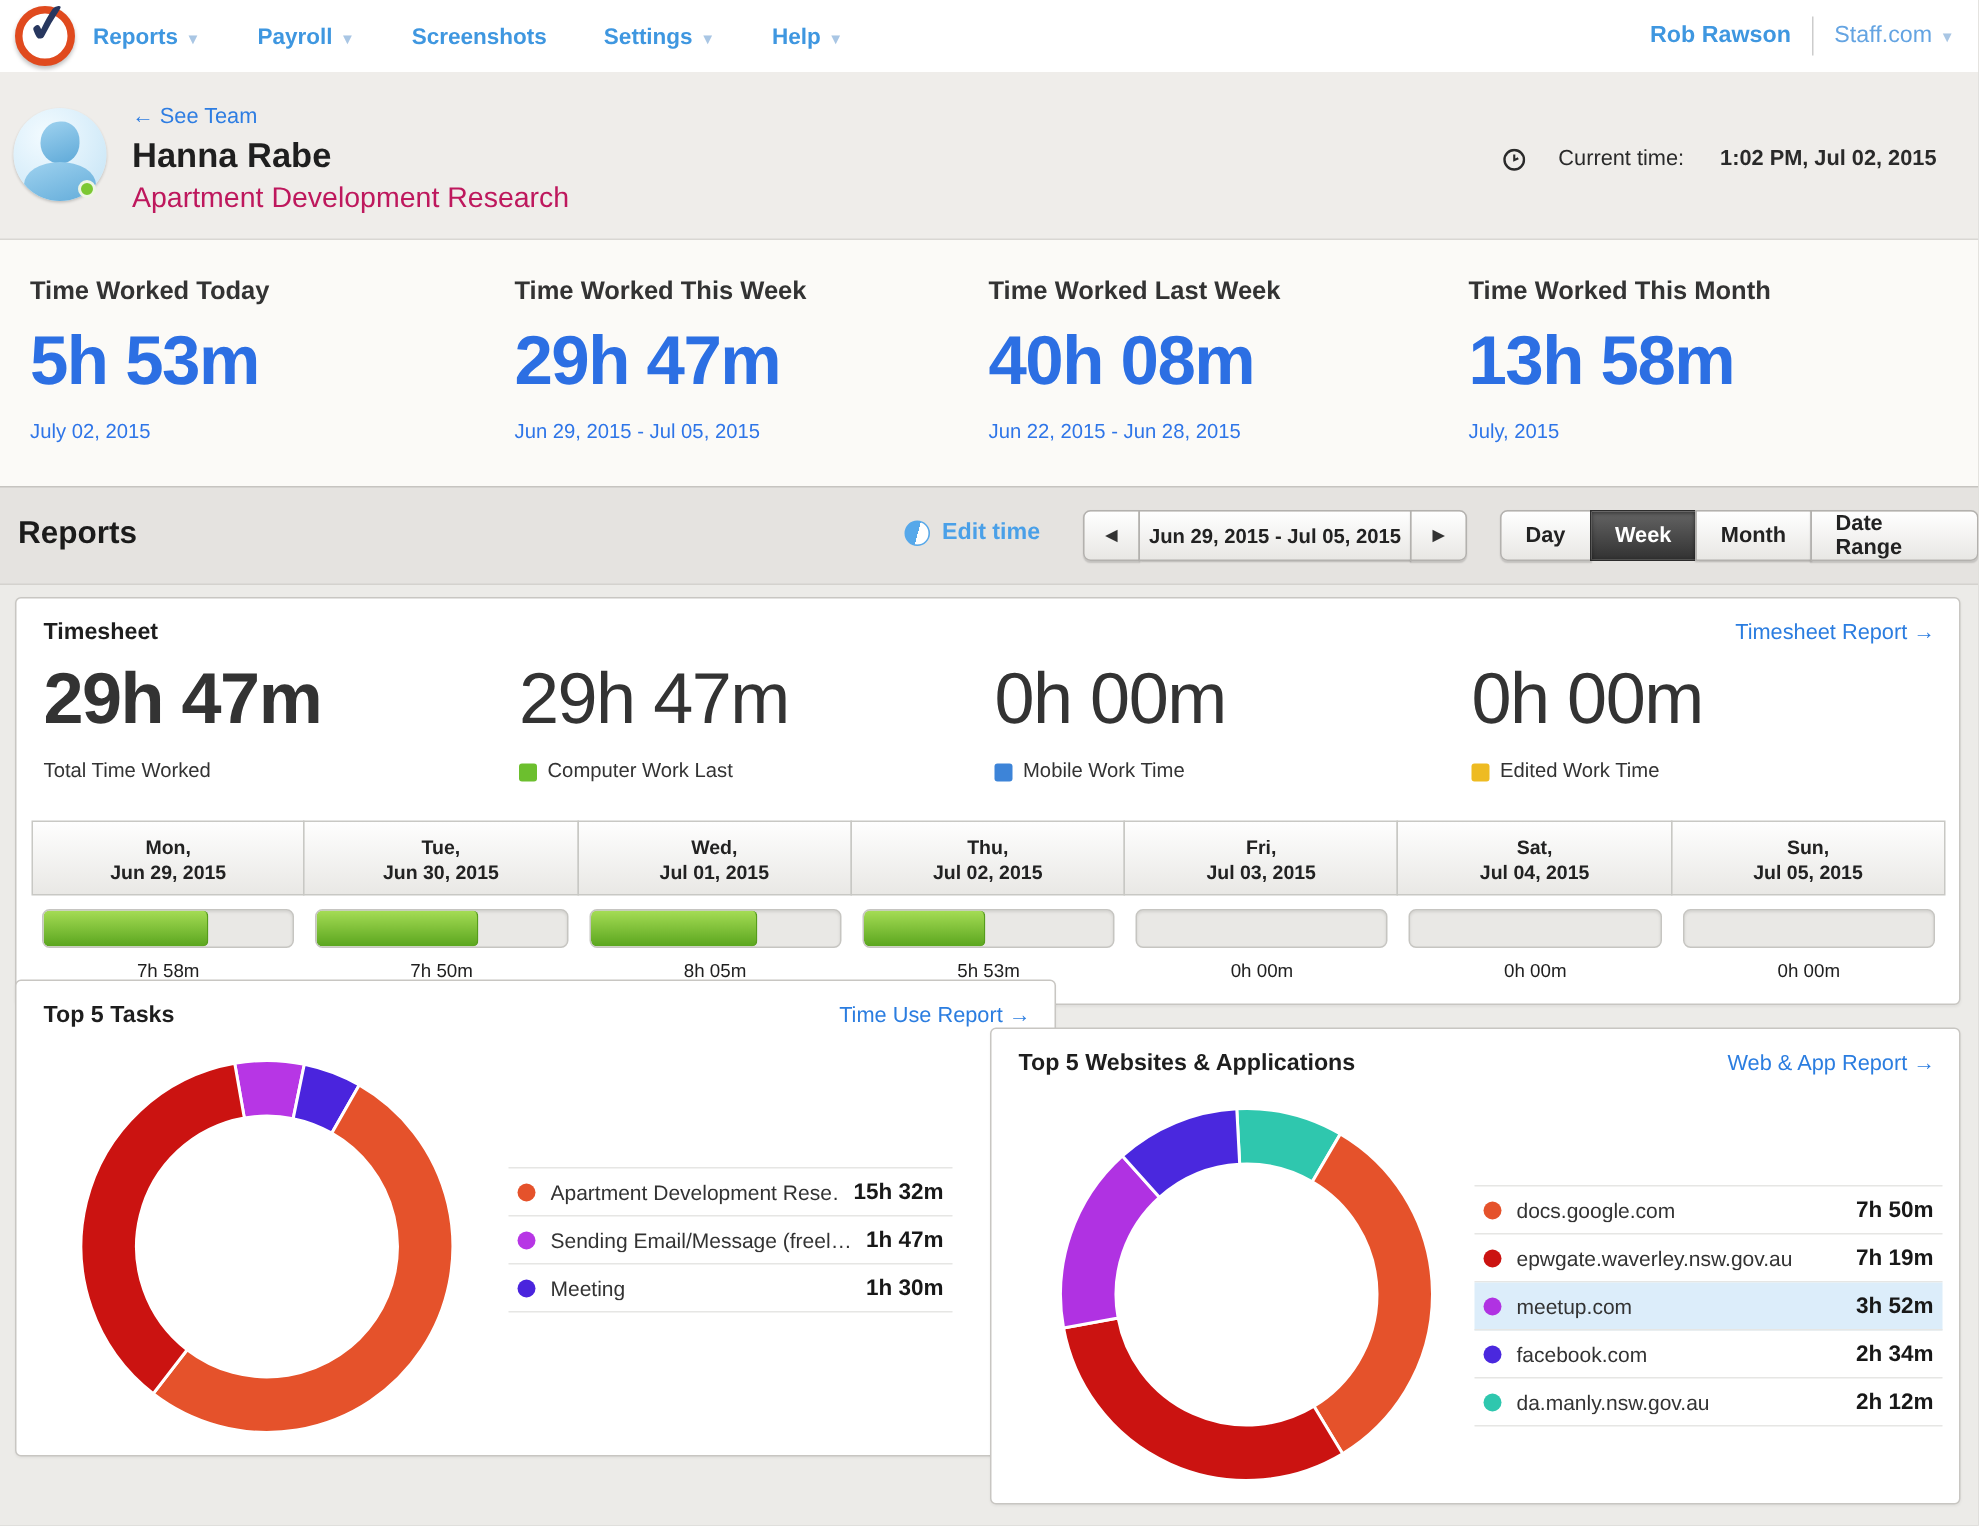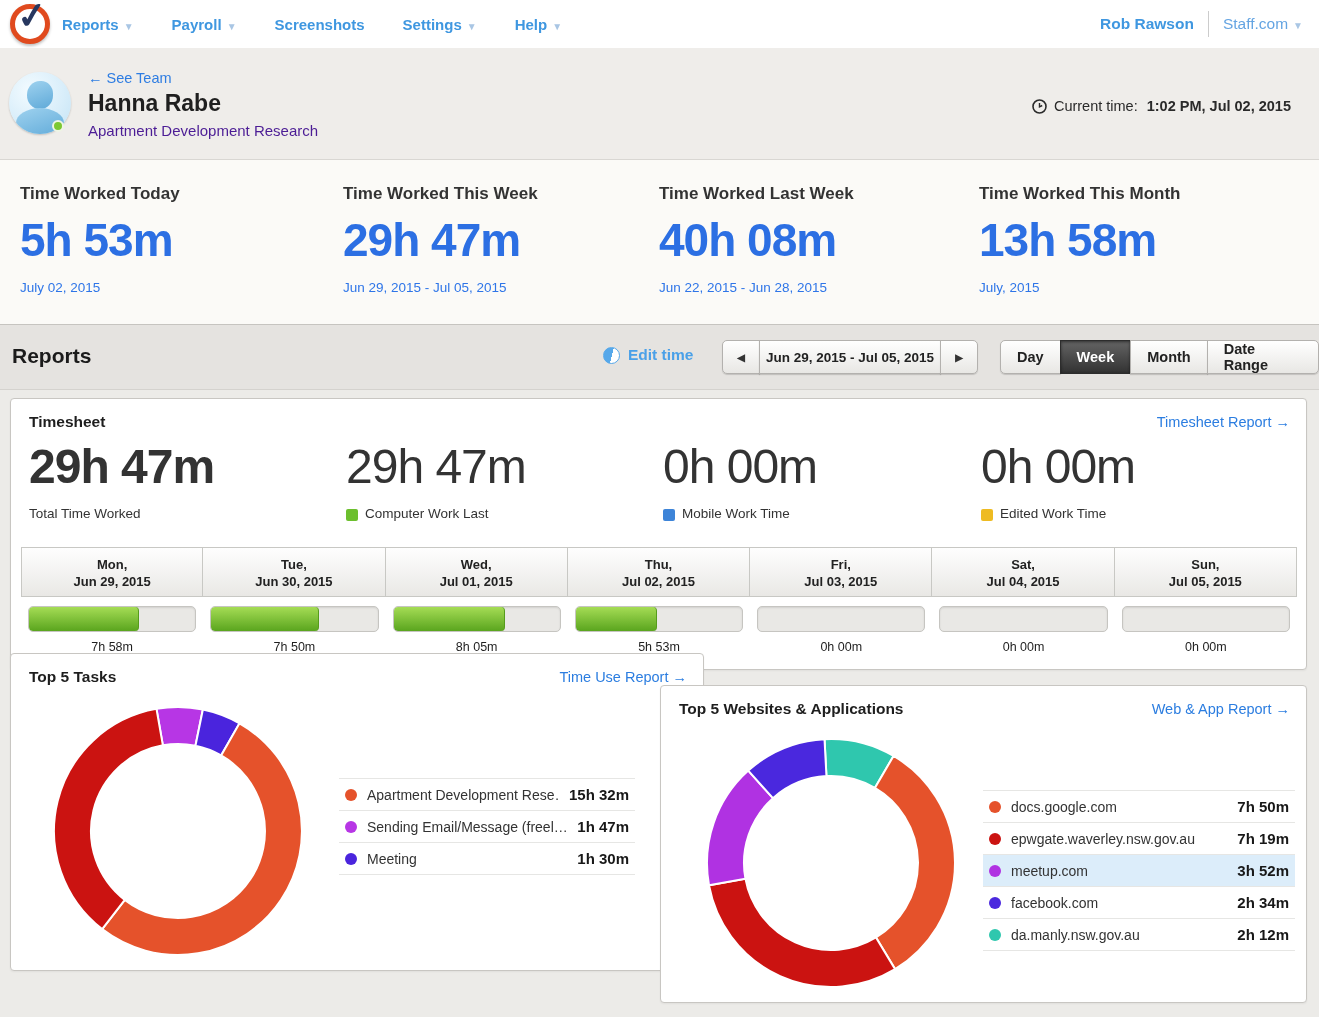--- a/index.html
+++ b/index.html
@@ -26,22 +26,22 @@
             background:radial-gradient(circle at 35% 30%, #f3fbff 0%, #d9eefa 55%, #c2e2f4 100%);
             box-shadow:0 1px 2px rgba(0,0,0,.2); overflow:hidden; }
   .avatar .head { position:absolute; left:18px; top:9px; width:26px; height:28px; border-radius:50% 45% 48% 48%;
                   background:linear-gradient(160deg,#9fd2ef,#5ea9d8); }
   .avatar .body { position:absolute; left:7px; top:36px; width:48px; height:30px; border-radius:50% 50% 0 0;
                   background:linear-gradient(160deg,#9fd2ef,#5ea9d8); }
   .status-dot { position:absolute; left:52px; top:72px; width:12px; height:12px; border-radius:50%;
                 background:#7cc832; border:2px solid #eef5e4; }
   .back-link { position:absolute; left:88px; top:22px; font-size:14.5px; color:#2e7de2; cursor:pointer; }
   .profile-name { position:absolute; left:88px; top:42px; font-size:23px; font-weight:bold; color:#1f1f1f; }
-  .profile-sub { position:absolute; left:88px; top:74px; font-size:15px; color:#4c1d95; }
-  .current-time { position:absolute; right:28px; top:50px; display:flex; align-items:center; gap:7px; font-size:14.5px; color:#2a2a2a; }
+  .profile-sub { position:absolute; left:88px; top:74px; font-size:19px; color:#be185d; }
+  .current-time { position:absolute; right:28px; top:50px; display:flex; align-items:center; gap:22px; font-size:14.5px; color:#2a2a2a; }
   .current-time b { margin-left:2px; }
 
   
   .stats-band { position:absolute; top:160px; left:0; width:100%; height:164px; background:#fbfaf7; }
   .stat { position:absolute; top:24px; }
   .stat-title { font-size:17px; font-weight:bold; color:#333; }
   .stat-value { margin-top:9px; font-size:46px; font-weight:bold; color:#2c6fe3; letter-spacing:-1px; }
   .stat-period { margin-top:13px; font-size:13.5px; color:#2e75e8; }
 
   

